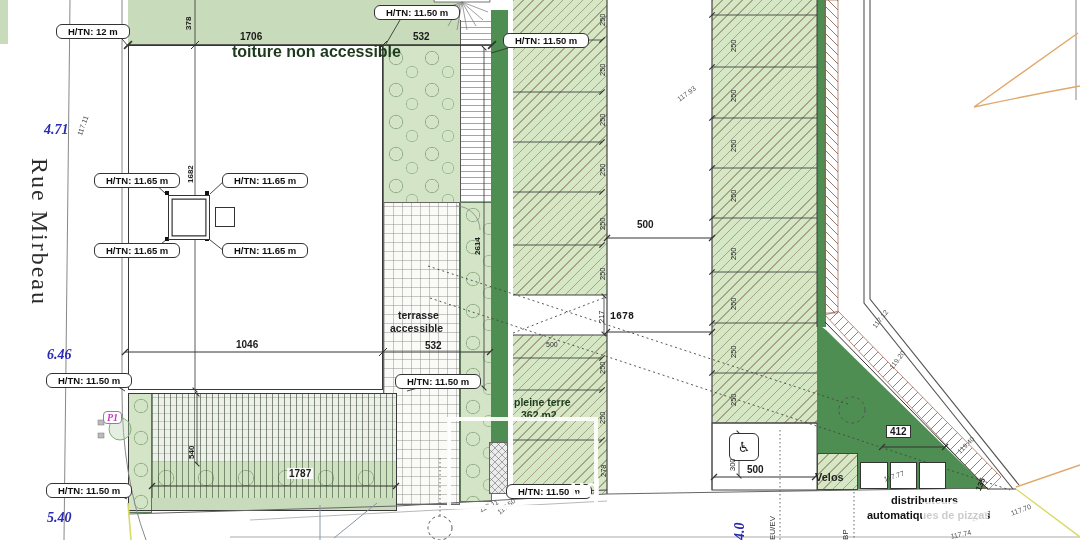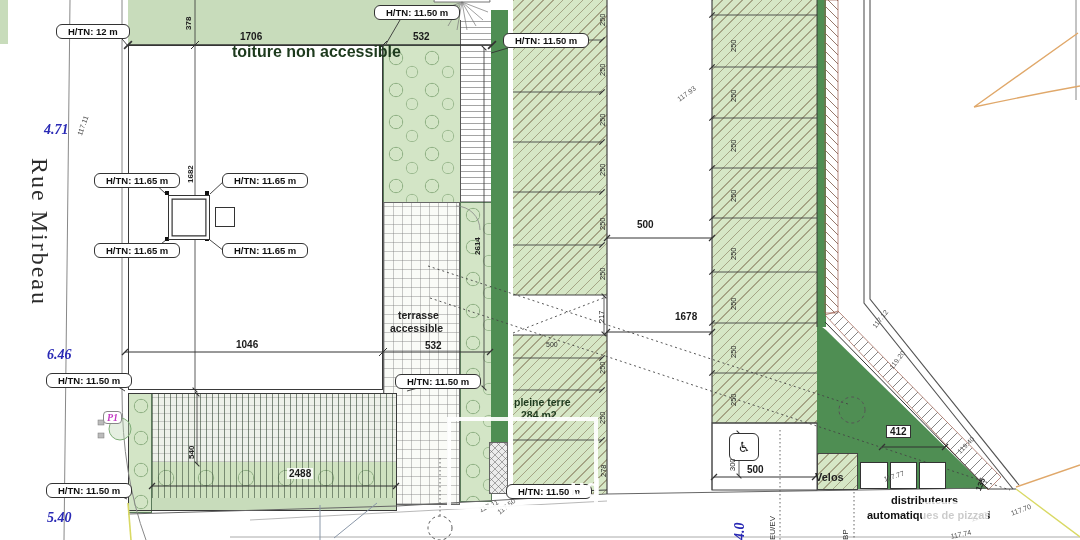--- a/index.html
+++ b/index.html
@@ -245,23 +245,23 @@
   <div class="lbl" style="left:222px;top:243px;">H/TN: 11.65 m</div>
   <div class="lbl" style="left:46px;top:373px;">H/TN: 11.50 m</div>
   <div class="lbl" style="left:395px;top:374px;">H/TN: 11.50 m</div>
   <div class="lbl" style="left:46px;top:483px;">H/TN: 11.50 m</div>
   <div class="lbl" style="left:506px;top:484px;">H/TN: 11.50 m</div>
 
   <span class="dim" style="left:240px;top:31px;">1706</span>
   <span class="dim" style="left:413px;top:31px;">532</span>
   <span class="dim" style="left:236px;top:339px;">1046</span>
   <span class="dim" style="left:425px;top:340px;">532</span>
-  <span class="dim" style="left:287px;top:468px;background:rgba(255,255,255,.85);padding:0 2px;">2488</span>
+  <span class="dim" style="left:287px;top:468px;background:rgba(255,255,255,.85);padding:0 2px;">1787</span>
   <span class="dim" style="left:637px;top:219px;">500</span>
-  <span class="dim" style="left:675px;top:311px;">1678</span>
+  <span class="dim" style="left:610px;top:311px;font-family:Liberation Mono, monospace;">1678</span>
   <span class="dim sm" style="left:546px;top:341px;">500</span>
   <span class="dim" style="left:747px;top:464px;">500</span>
   <span class="dim" style="left:886px;top:425px;background:#fff;border:1px solid #333;padding:0 3px;">412</span>
 
   <span class="vdim" style="left:184px;top:30px;">378</span>
   <span class="vdim" style="left:186px;top:183px;">1682</span>
   <span class="vdim" style="left:473px;top:255px;">2614</span>
   <span class="vdim" style="left:187px;top:459px;">540</span>
   <span class="vdim t250" style="left:597px;top:323px;">217</span>
   <span class="vdim t250" style="left:728px;top:471px;">300</span>
@@ -283,21 +283,21 @@
   <span class="vdim t250" style="left:729px;top:202px;">250</span>
   <span class="vdim t250" style="left:729px;top:260px;">250</span>
   <span class="vdim t250" style="left:729px;top:310px;">250</span>
   <span class="vdim t250" style="left:729px;top:358px;">250</span>
   <span class="vdim t250" style="left:729px;top:406px;">250</span>
 
   <span class="areaTxt" style="left:232px;top:14px;font-size:16px;margin-top:29px;">toiture non accessible</span>
   <span class="areaTxt" style="left:398px;top:309px;color:#222;">terrasse</span>
   <span class="areaTxt" style="left:390px;top:322px;color:#222;">accessible</span>
   <span class="areaTxt" style="left:514px;top:396px;">pleine terre</span>
-  <span class="areaTxt" style="left:521px;top:409px;">284 m2</span>
+  <span class="areaTxt" style="left:521px;top:409px;">362 m2</span>
   <span class="areaTxt" style="left:815px;top:471px;color:#222;font-size:11px;">Velos</span>
   <span class="areaTxt" style="left:891px;top:494px;color:#111;font-size:11px;">distributeurs</span>
   <span class="areaTxt" style="left:867px;top:509px;color:#111;font-size:11px;">automatiques de pizzas</span>
   <span class="p1box" style="left:103px;top:411px;">P1</span>
 
   <div class="street" style="left:26px;top:158px;height:170px;">Rue Mirbeau</div>
   <span class="blue" style="left:44px;top:122px;">4.71</span>
   <span class="blue" style="left:47px;top:347px;">6.46</span>
   <span class="blue" style="left:47px;top:510px;">5.40</span>
   <span class="blue" style="left:732px;top:540px;transform:rotate(-90deg);transform-origin:0 0;">4.0</span>

